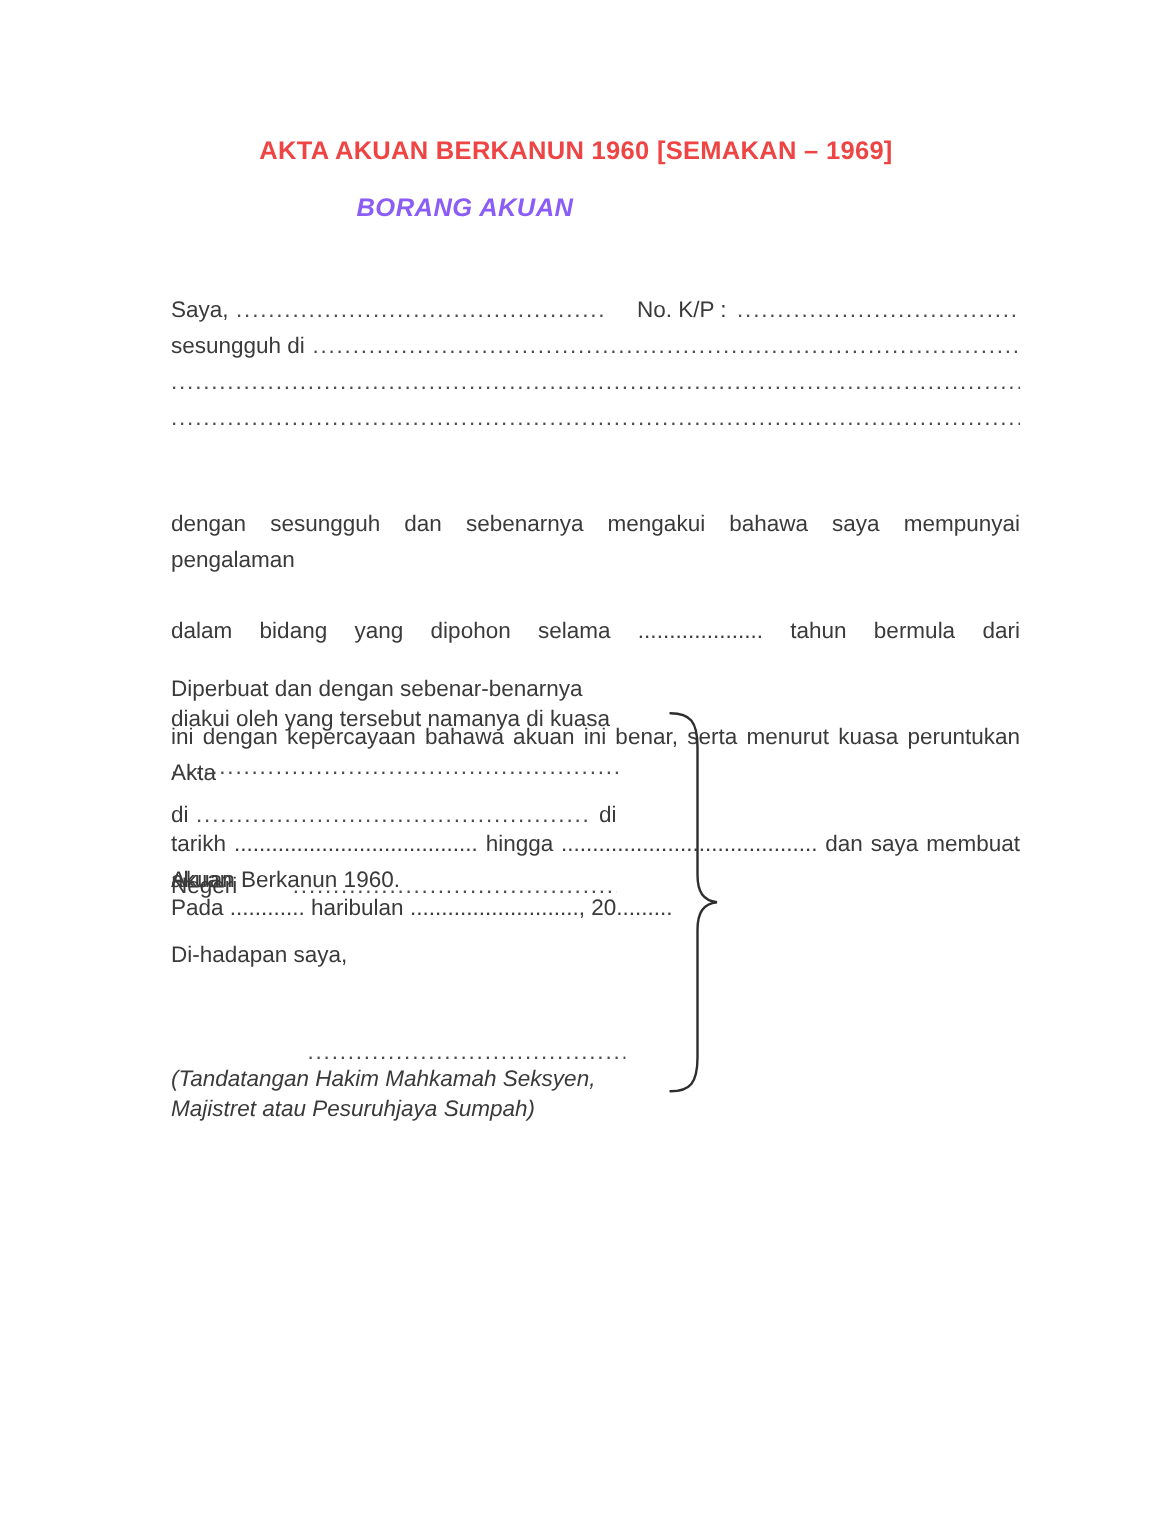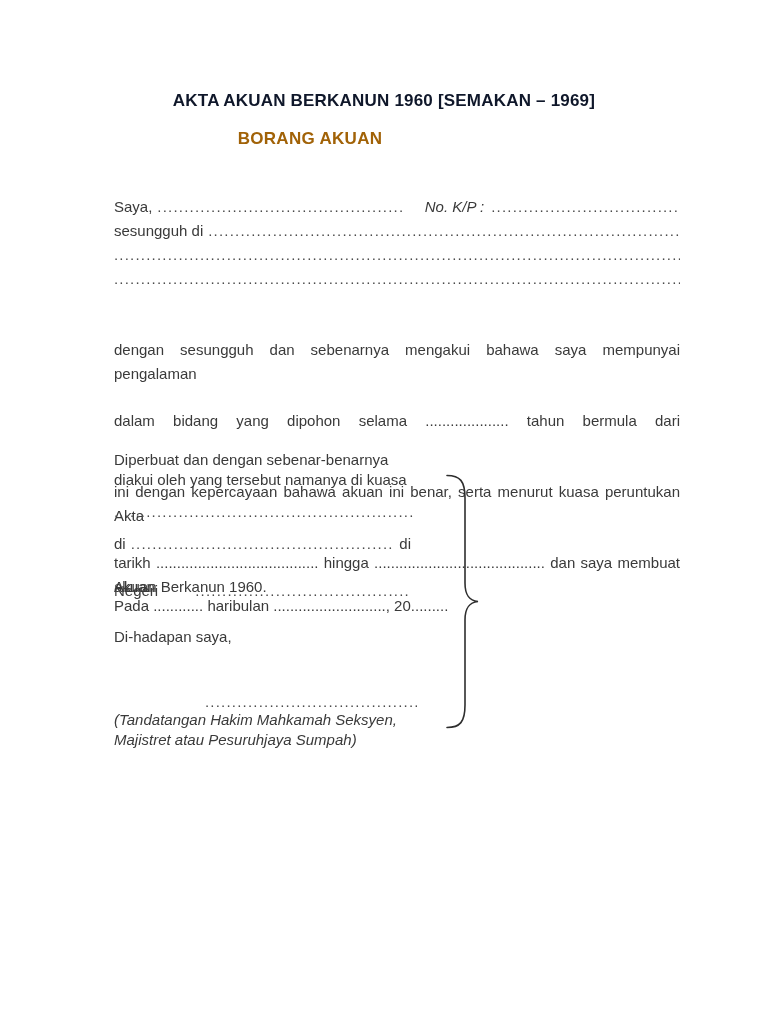--- a/index.html
+++ b/index.html
@@ -10,49 +10,50 @@
     background: #ffffff;
     font-family: "Liberation Sans", "DejaVu Sans", sans-serif;
     color: #333333;
     overflow: hidden;
   }
   .doc-title {
     position: absolute;
     top: 91px; left: 0; width: 768px;
     text-align: center;
     font-size: 17px; font-weight: bold;
-    color: #0f172a;
+    color: #ef4444;
     letter-spacing: 0.2px;
   }
   .form-title {
     position: absolute;
     top: 129px; left: 0; width: 620px;
     text-align: center;
     font-size: 17px; font-weight: bold;
-    color: #a16207;
+    color: #8b5cf6;
     letter-spacing: 0.3px;
+    font-style: italic;
   }
   .main-block {
     position: absolute;
     top: 195px; left: 114px; width: 566px;
     font-size: 15px;
     color: #3a3a3a;
   }
   .m-line { line-height: 24px; height: 24px; }
   .flexline { display: flex; align-items: center; }
   .label { flex: 0 0 auto; white-space: nowrap; }
   .leader {
     overflow: hidden;
     white-space: nowrap;
     letter-spacing: 1.2px;
     color: #4a4a4a;
   }
   .flexline .leader { flex: 1 1 0; min-width: 0; margin-left: 5px; }
   .leader-l2 { flex: 1 1 0; }
-  .nokp { margin-left: 22px; margin-right: 2px; font-style: italic; }
+  .nokp { margin-left: 22px; margin-right: 2px; }
   .fullleader { overflow: hidden; white-space: nowrap; letter-spacing: 1.2px; color: #4a4a4a; }
   .just { text-align: justify; text-align-last: justify; margin-top: 47px; }
   .attest {
     position: absolute;
     top: 450px; left: 114px; width: 306px;
     font-size: 15px;
     color: #3a3a3a;
   }
   .a-line { position: absolute; left: 0; line-height: 20px; height: 20px; }
   .w300 { width: 300px; }

